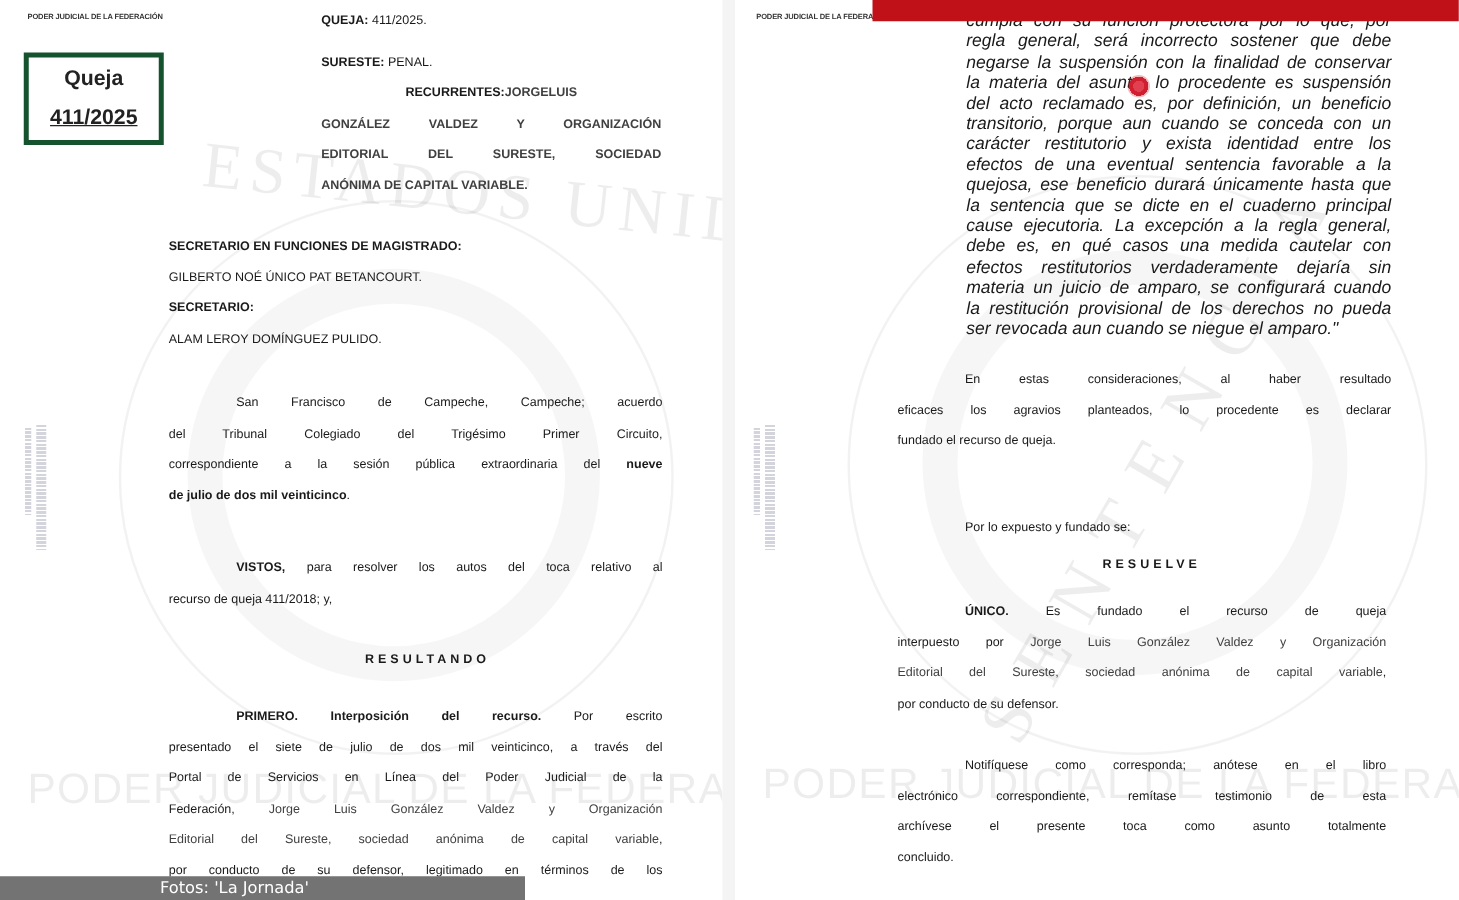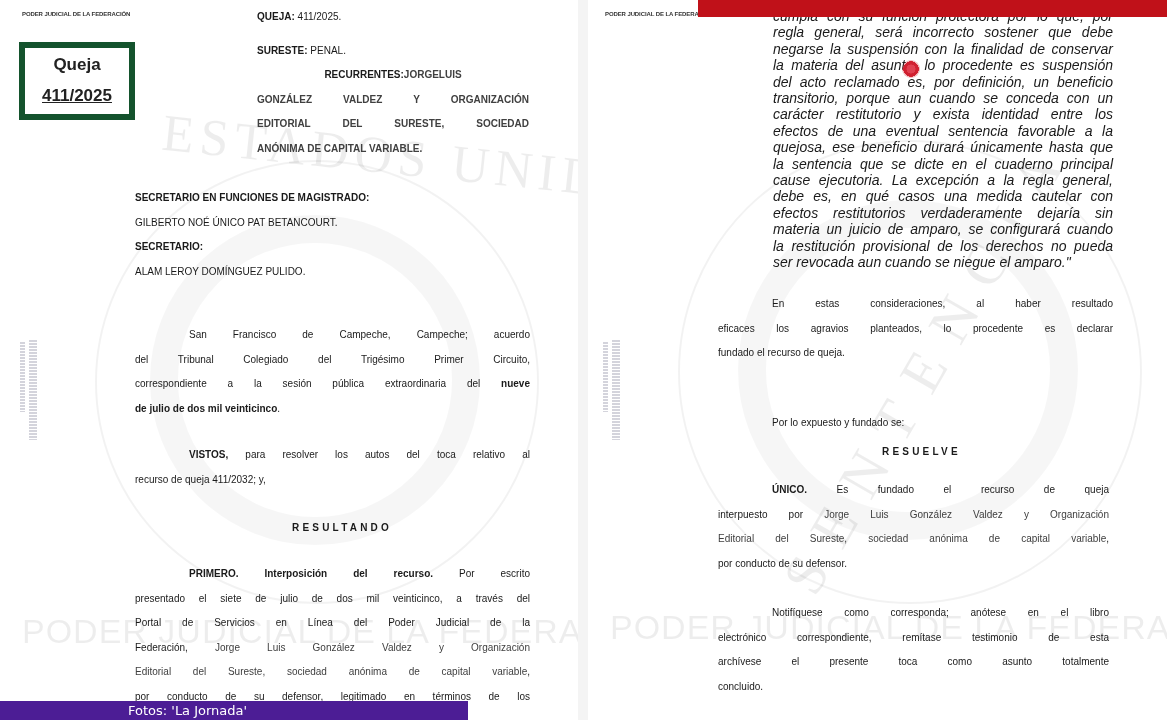--- a/index.html
+++ b/index.html
@@ -11,34 +11,34 @@
 
   .seal { position:absolute; border-radius:50%; border:2px solid rgba(0,0,0,0.05); }
   .seal-inner { position:absolute; border-radius:50%; border:28px solid rgba(0,0,0,0.035); }
   .seal-text { position:absolute; font-family:"Liberation Serif", serif; font-size:64px; color:rgba(0,0,0,0.07); letter-spacing:6px; white-space:nowrap; }
   .wm-band { position:absolute; font-family:"Liberation Sans", sans-serif; font-size:34px; color:rgba(0,0,0,0.07); letter-spacing:1px; white-space:nowrap; }
 
   .pjf-header { position:absolute; top:11px; font-size:6px; font-weight:bold; color:#333; letter-spacing:-0.1px; }
   .side-note { position:absolute; width:8px; height:100px; background:repeating-linear-gradient(180deg, #c9c9d3 0 2px, #ffffff 2px 3px); opacity:0.8; }
   .side-note.b { width:5px; height:70px; }
 
-  .case-box { position:absolute; left:19px; top:42px; width:104px; height:66px; border:6px solid #14532d; text-align:center; font-weight:bold; font-size:17px; color:#222; }
+  .case-box { position:absolute; left:19px; top:42px; width:104px; height:66px; border:4px solid #14532d; text-align:center; font-weight:bold; font-size:17px; color:#222; }
   .case-box .l1 { position:absolute; top:7px; left:0; width:100%; }
   .case-box .l2 { position:absolute; top:38px; left:0; width:100%;text-decoration:underline; }
 
   .txt { position:absolute; font-size:10px; line-height:24.6px; color:#1a1a1a; }
   .b { font-weight:bold; }
   .red { color:#404040; }
   .line { display:block; white-space:nowrap; }
   .jl { display:block; text-align:justify; text-align-last:justify; }
   .spaced { letter-spacing:3.2px; font-weight:bold; }
   .ital { font-style:italic; font-size:14px; line-height:16.4px; }
 
   .top-banner { position:absolute; left:698px; top:0; width:469px; height:17px; background:#c01119; }
-  .caption { position:absolute; left:0; top:701px; width:468px; height:19px; background:#4c1d95; color:#ffffff; font-family:"DejaVu Sans", sans-serif; font-size:13px; line-height:19px; padding-left:128px; box-sizing:border-box; }
+  .caption { position:absolute; left:0; top:701px; width:420px; height:19px; background:#737373; color:#ffffff; font-family:"DejaVu Sans", sans-serif; font-size:13px; line-height:19px; padding-left:128px; box-sizing:border-box; }
   .stamp { position:absolute; left:902px; top:60px; width:18px; height:18px; border-radius:50%; background:radial-gradient(circle, #e04050 0 35%, #d02030 36% 60%, rgba(210,30,40,0.3) 61%); }
 </style>
 </head>
 <body>
 
 <div class="page page-left">
   <div class="seal" style="left:95px;top:160px;width:440px;height:440px;"></div>
   <div class="seal-inner" style="left:150px;top:215px;width:274px;height:274px;"></div>
   <div class="seal-text" style="left:160px;top:150px;font-size:52px;transform:rotate(6deg);">ESTADOS UNIDOS MEXICANOS</div>
   <div class="wm-band" style="left:22px;top:612px;">PODER JUDICIAL DE LA FEDERACIÓN</div>
@@ -67,29 +67,29 @@
   </div>
 
   <div class="txt" style="left:135px;top:186px;width:400px;">
     <span class="line b">SECRETARIO EN FUNCIONES DE MAGISTRADO:</span>
     <span class="line">GILBERTO NOÉ ÚNICO PAT BETANCOURT.</span>
     <span class="line b">SECRETARIO:</span>
     <span class="line">ALAM LEROY DOMÍNGUEZ PULIDO.</span>
   </div>
 
   <div class="txt" style="left:135px;top:311px;width:395px;">
-    <span class="jl" style="padding-left:54px;margin-top:12px;">San Francisco de Campeche, Campeche; acuerdo</span>
+    <span class="jl" style="padding-left:54px;">San Francisco de Campeche, Campeche; acuerdo</span>
     <span class="jl">del Tribunal Colegiado del Trigésimo Primer Circuito,</span>
     <span class="jl"><span>correspondiente a la sesión pública extraordinaria del </span><span class="b">nueve</span></span>
     <span class="line"><span class="b">de julio de dos mil veinticinco</span><span>.</span></span>
   </div>
 
   <div class="txt" style="left:135px;top:443px;width:395px;">
     <span class="jl" style="padding-left:54px;"><span class="b">VISTOS,</span><span> para resolver los autos del toca relativo al</span></span>
-    <span class="line">recurso de queja 411/2032; y,</span>
+    <span class="line">recurso de queja 411/2018; y,</span>
   </div>
 
   <div class="txt spaced" style="left:292px;top:516px;">RESULTANDO</div>
 
   <div class="txt" style="left:135px;top:562px;width:395px;">
     <span class="jl" style="padding-left:54px;"><span class="b">PRIMERO. Interposición del recurso.</span><span> Por escrito</span></span>
     <span class="jl">presentado el siete de julio de dos mil veinticinco, a través del</span>
     <span class="jl">Portal de Servicios en Línea del Poder Judicial de la</span>
     <span class="jl"><span>Federación, </span><span class="red">Jorge Luis González Valdez y Organización</span></span>
     <span class="jl"><span class="red">Editorial del Sureste, sociedad anónima de capital variable</span><span>,</span></span>

